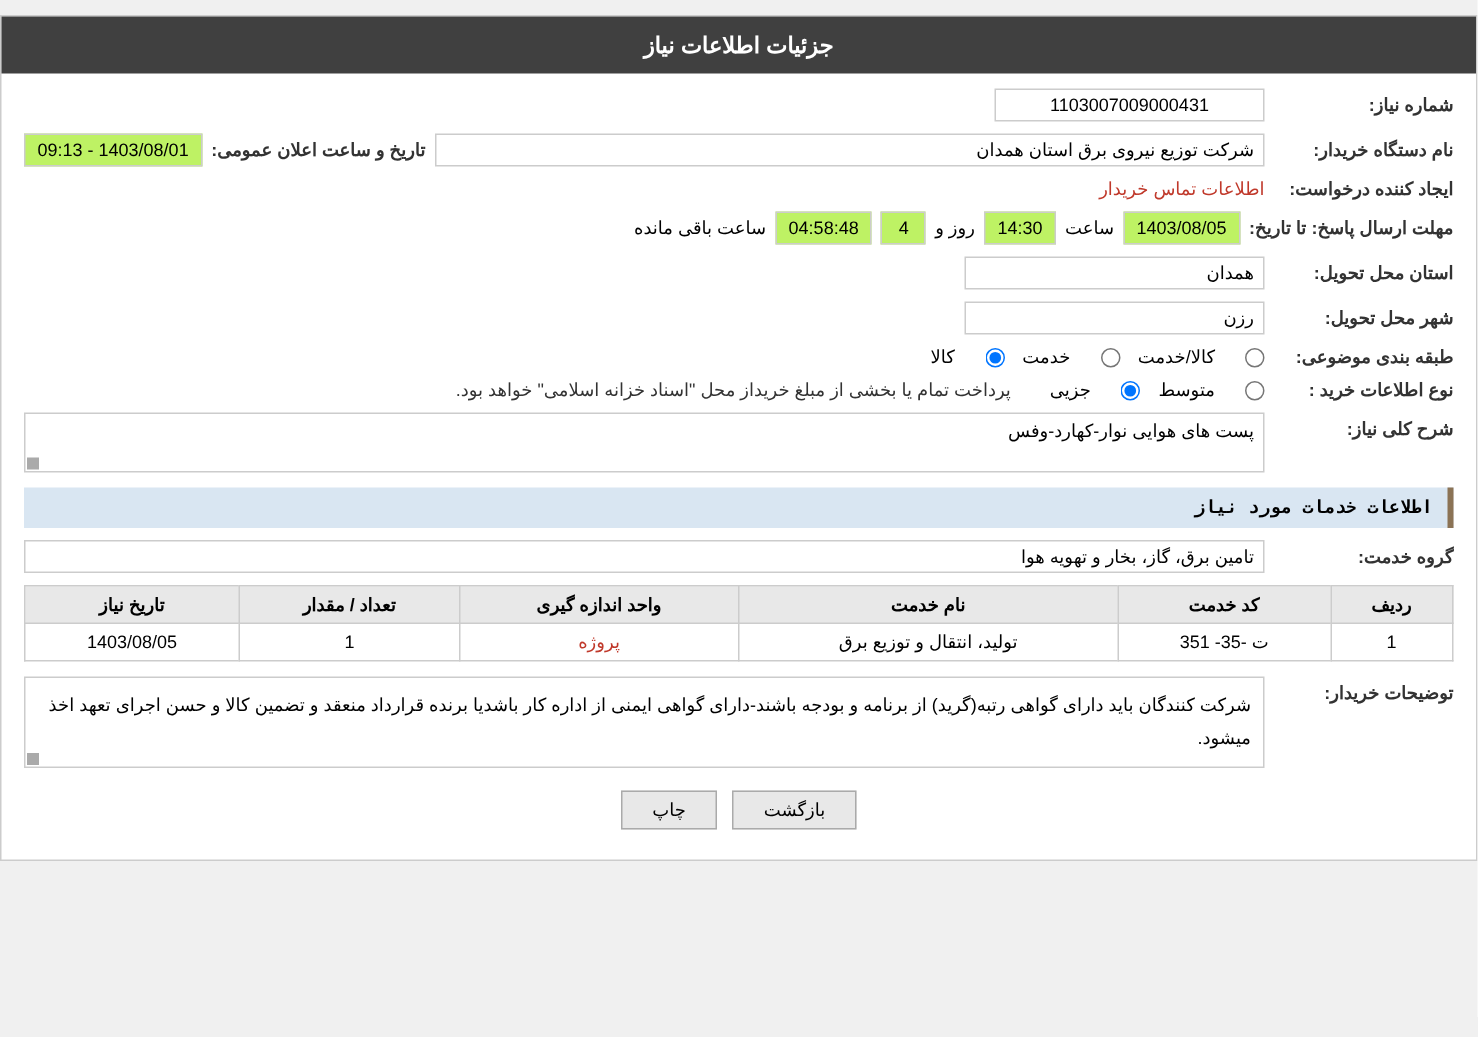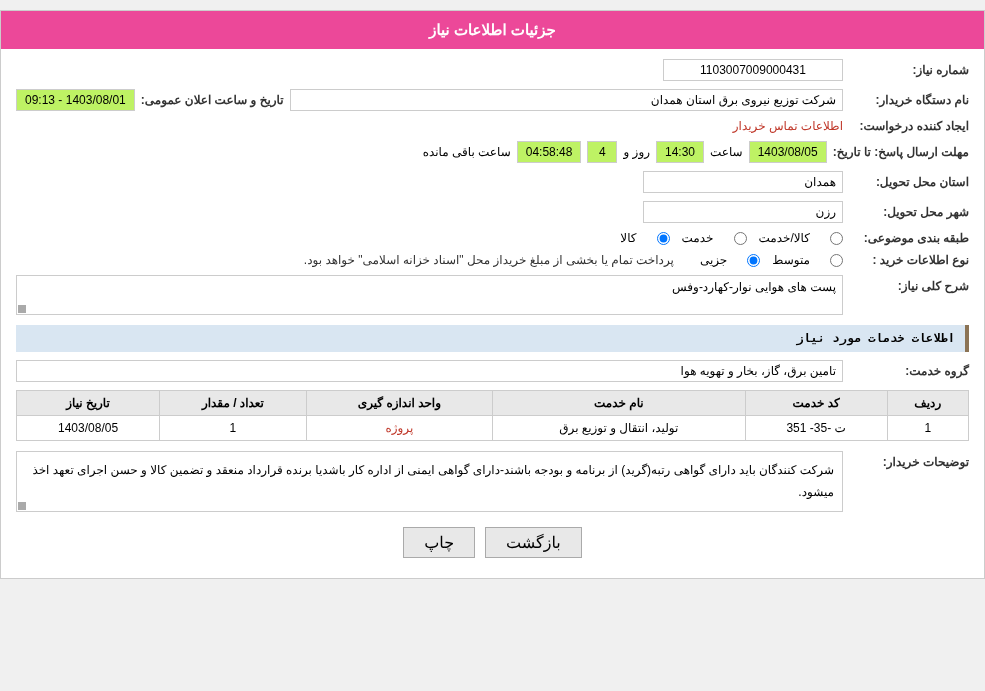--- a/index.html
+++ b/index.html
@@ -9,21 +9,21 @@
       background: #f0f0f0;
       direction: rtl;
     }
     .page-wrapper {
       max-width: 985px;
       margin: 10px auto;
       background: #fff;
       border: 1px solid #ccc;
     }
     .page-header {
-      background: #ec4899;
+      background: #404040;
       color: #fff;
       text-align: center;
       padding: 10px;
       font-size: 15px;
       font-weight: bold;
     }
     .content {
       padding: 10px 15px;
     }
     .row {
@@ -101,21 +101,21 @@
     .buttons-row {
       display: flex;
       justify-content: center;
       gap: 10px;
       margin: 15px 0 10px 0;
     }
     .btn {
       padding: 5px 20px;
       cursor: pointer;
       border: 1px solid #aaa;
-      font-size: 16px;
+      font-size: 12px;
       font-family: Tahoma, Arial, sans-serif;
     }
     .btn-print {
       background: #e8e8e8;
     }
     .btn-back {
       background: #e8e8e8;
     }
   </style>
 </head>

